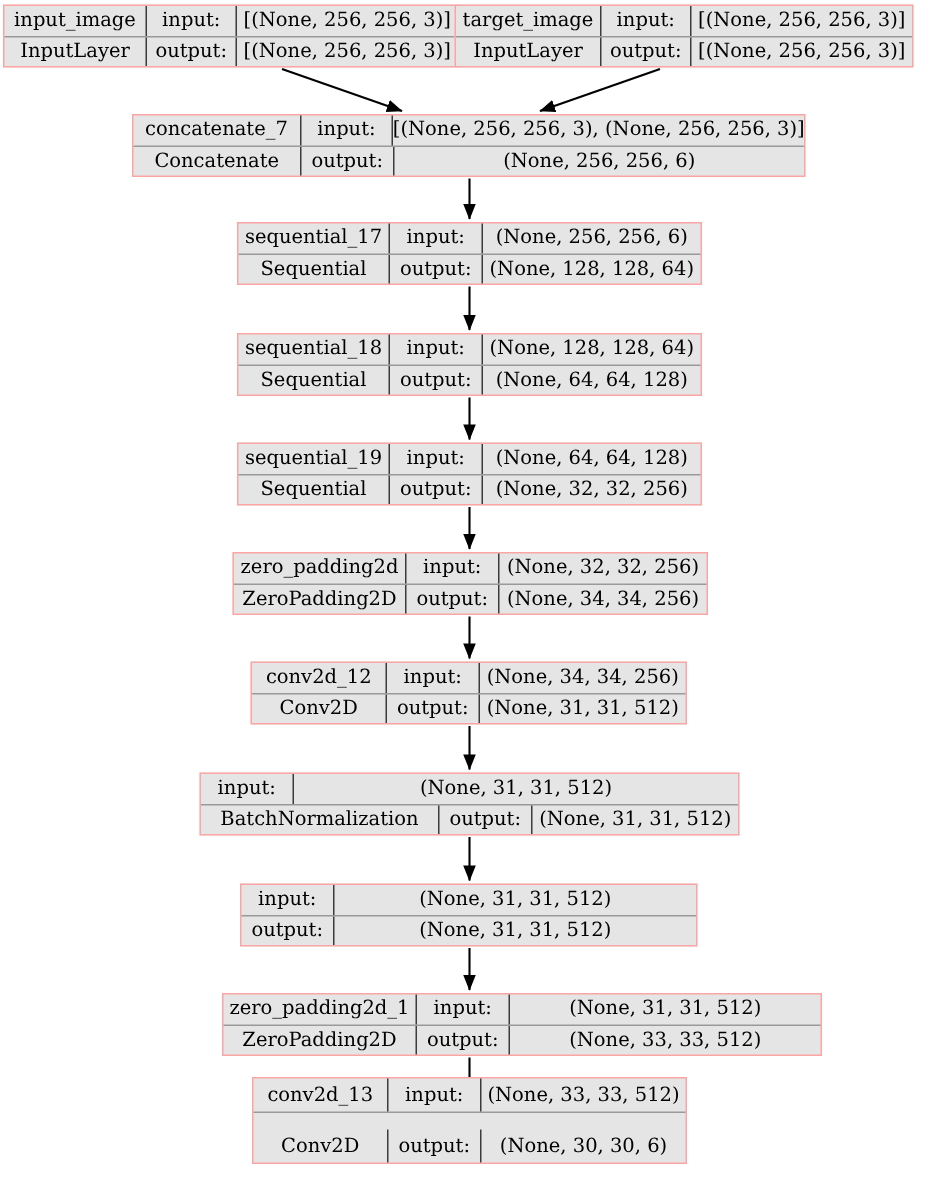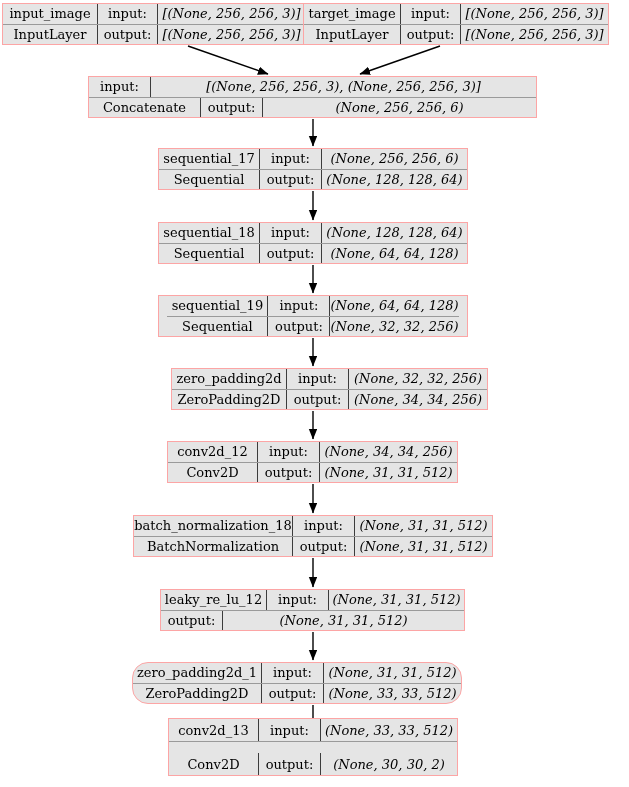--- a/index.html
+++ b/index.html
@@ -45,21 +45,20 @@
     overflow: hidden;
   }
   .cell.c-name {
     border-right: 1px solid #3c3c3c;
   }
   .cell.c-io {
     border-right: 1px solid #3c3c3c;
   }
   .cell.c-shape {
     flex: 1 1 auto;
-    font-style: italic;
   }
 
   
   .edge-layer {
     position: absolute;
     left: 0;
     top: 0;
     width: 629px;
     height: 787px;
     pointer-events: none;
@@ -109,20 +108,21 @@
           <div class="cell c-shape">[(None, 256, 256, 3)]</div>
         </div>
         <div class="node-row bottom">
           <div class="cell c-name" style="width: 97px;">InputLayer</div>
           <div class="cell c-io" style="width: 60px;">output:</div>
           <div class="cell c-shape">[(None, 256, 256, 3)]</div>
         </div>
       </div>
       <div class="node" style="left: 88px; top: 76px; width: 449px; height: 42px;">
         <div class="node-row top">
+          <div class="cell c-name" style="width: 112px;">concatenate_7</div>
           <div class="cell c-io" style="width: 62px;">input:</div>
           <div class="cell c-shape">[(None, 256, 256, 3), (None, 256, 256, 3)]</div>
         </div>
         <div class="node-row bottom">
           <div class="cell c-name" style="width: 112px;">Concatenate</div>
           <div class="cell c-io" style="width: 62px;">output:</div>
           <div class="cell c-shape">(None, 256, 256, 6)</div>
         </div>
       </div>
       <div class="node" style="left: 158px; top: 148px; width: 310px; height: 42px;">
@@ -142,33 +142,33 @@
           <div class="cell c-name" style="width: 101px;">sequential_18</div>
           <div class="cell c-io" style="width: 62px;">input:</div>
           <div class="cell c-shape">(None, 128, 128, 64)</div>
         </div>
         <div class="node-row bottom">
           <div class="cell c-name" style="width: 101px;">Sequential</div>
           <div class="cell c-io" style="width: 62px;">output:</div>
           <div class="cell c-shape">(None, 64, 64, 128)</div>
         </div>
       </div>
-      <div class="node" style="left: 158px; top: 295px; width: 310px; height: 42px; align-items: center;">
+      <div class="node" style="left: 158px; top: 295px; width: 310px; height: 42px;">
         <div class="node-row top">
           <div class="cell c-name" style="width: 101px;">sequential_19</div>
           <div class="cell c-io" style="width: 62px;">input:</div>
           <div class="cell c-shape">(None, 64, 64, 128)</div>
         </div>
         <div class="node-row bottom">
           <div class="cell c-name" style="width: 101px;">Sequential</div>
           <div class="cell c-io" style="width: 62px;">output:</div>
           <div class="cell c-shape">(None, 32, 32, 256)</div>
         </div>
       </div>
-      <div class="node" style="left: 155px; top: 368px; width: 317px; height: 42px; margin-left: 16px;">
+      <div class="node" style="left: 155px; top: 368px; width: 317px; height: 42px;">
         <div class="node-row top">
           <div class="cell c-name" style="width: 115px;">zero_padding2d</div>
           <div class="cell c-io" style="width: 62px;">input:</div>
           <div class="cell c-shape">(None, 32, 32, 256)</div>
         </div>
         <div class="node-row bottom">
           <div class="cell c-name" style="width: 115px;">ZeroPadding2D</div>
           <div class="cell c-io" style="width: 62px;">output:</div>
           <div class="cell c-shape">(None, 34, 34, 256)</div>
         </div>
@@ -180,59 +180,57 @@
           <div class="cell c-shape">(None, 34, 34, 256)</div>
         </div>
         <div class="node-row bottom">
           <div class="cell c-name" style="width: 90px;">Conv2D</div>
           <div class="cell c-io" style="width: 62px;">output:</div>
           <div class="cell c-shape">(None, 31, 31, 512)</div>
         </div>
       </div>
       <div class="node" style="left: 133px; top: 515px; width: 360px; height: 42px;">
         <div class="node-row top">
-          <div class="cell c-name" style="width: 159px;">batch_normalization_18</div>
           <div class="cell c-io" style="width: 62px;">input:</div>
           <div class="cell c-shape">(None, 31, 31, 512)</div>
         </div>
         <div class="node-row bottom">
           <div class="cell c-name" style="width: 159px;">BatchNormalization</div>
           <div class="cell c-io" style="width: 62px;">output:</div>
           <div class="cell c-shape">(None, 31, 31, 512)</div>
         </div>
       </div>
       <div class="node" style="left: 160px; top: 589px; width: 305px; height: 42px;">
         <div class="node-row top">
-          <div class="cell c-name" style="width: 106px;">leaky_re_lu_12</div>
-          <div class="cell c-io" style="width: 62px;">input:</div>
-          <div class="cell c-shape">(None, 31, 31, 512)</div>
-        </div>
-        <div class="node-row bottom">
-          <div class="cell c-io" style="width: 62px;">output:</div>
-          <div class="cell c-shape">(None, 31, 31, 512)</div>
-        </div>
-      </div>
-      <div class="node" style="left: 132px; top: 662px; width: 330px; height: 42px; border-radius: 16px;">
+          <div class="cell c-io" style="width: 62px;">input:</div>
+          <div class="cell c-shape">(None, 31, 31, 512)</div>
+        </div>
+        <div class="node-row bottom">
+          <div class="cell c-io" style="width: 62px;">output:</div>
+          <div class="cell c-shape">(None, 31, 31, 512)</div>
+        </div>
+      </div>
+      <div class="node" style="left: 148px; top: 662px; width: 400px; height: 42px;">
         <div class="node-row top">
           <div class="cell c-name" style="width: 129px;">zero_padding2d_1</div>
           <div class="cell c-io" style="width: 62px;">input:</div>
           <div class="cell c-shape">(None, 31, 31, 512)</div>
         </div>
         <div class="node-row bottom">
           <div class="cell c-name" style="width: 129px;">ZeroPadding2D</div>
           <div class="cell c-io" style="width: 62px;">output:</div>
           <div class="cell c-shape">(None, 33, 33, 512)</div>
         </div>
       </div>
       <div class="node" style="left: 168px; top: 718px; width: 290px; height: 58px; gap: 11px;">
         <div class="node-row top">
           <div class="cell c-name" style="width: 90px;">conv2d_13</div>
           <div class="cell c-io" style="width: 62px;">input:</div>
           <div class="cell c-shape">(None, 33, 33, 512)</div>
         </div>
         <div class="node-row bottom">
           <div class="cell c-name" style="width: 90px;">Conv2D</div>
           <div class="cell c-io" style="width: 62px;">output:</div>
-          <div class="cell c-shape">(None, 30, 30, 2)</div>
+          <div class="cell c-shape">(None, 30, 30, 6)</div>
         </div>
       </div>
     </div>
 </div>
 
 </body></html>

